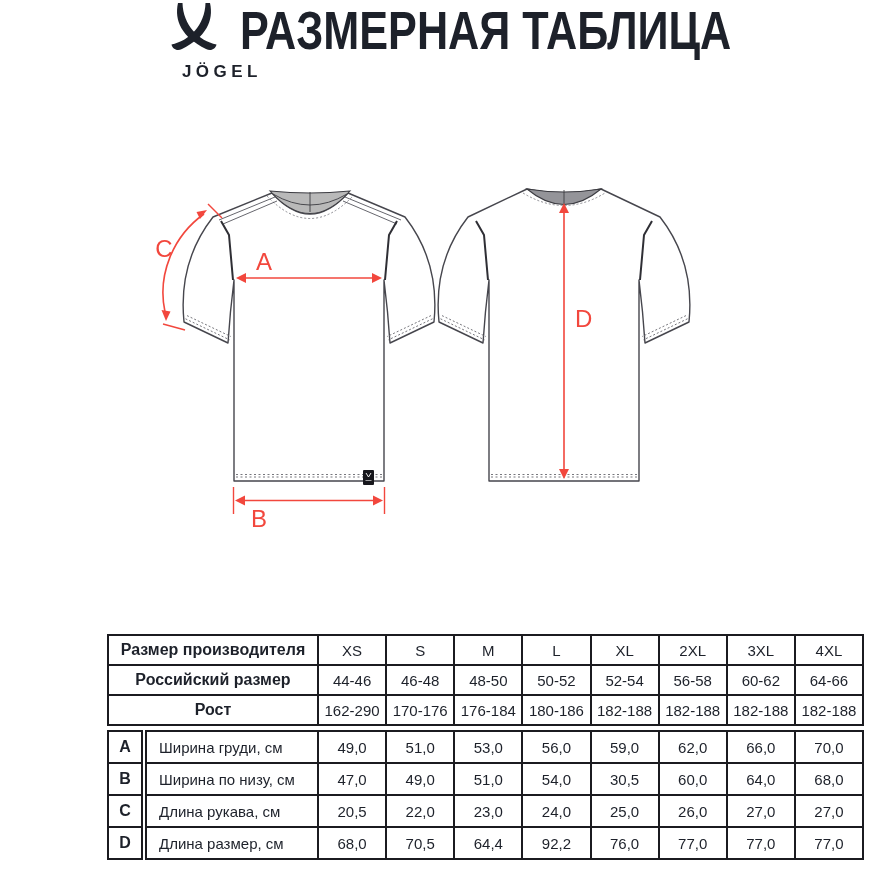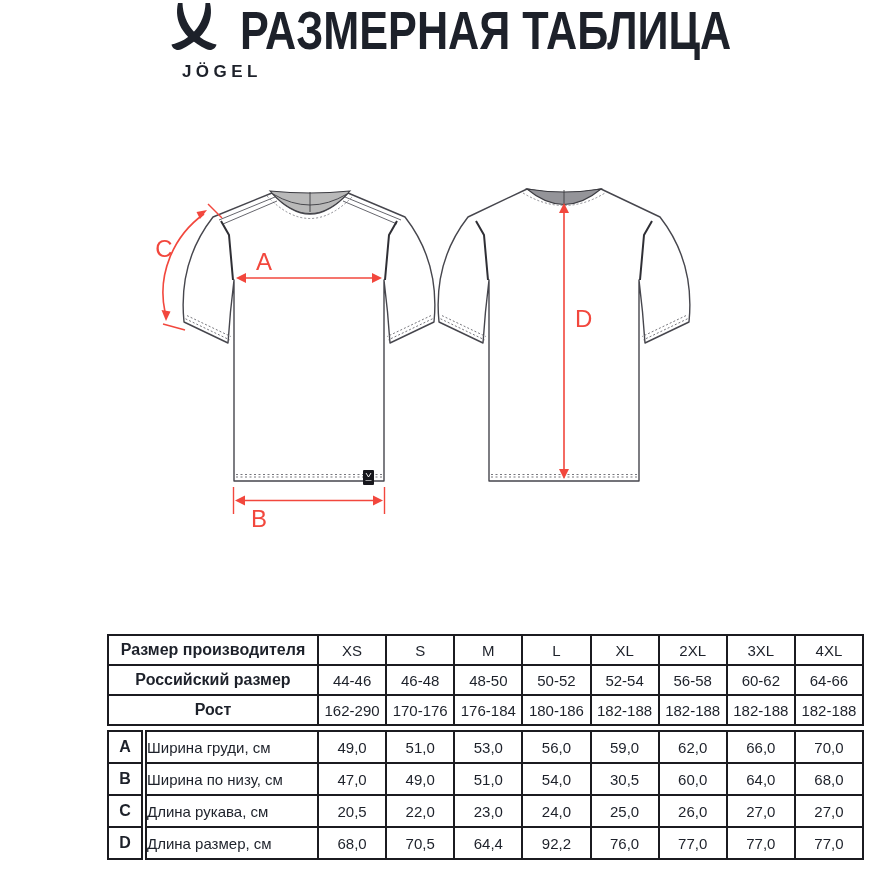--- a/index.html
+++ b/index.html
@@ -22,21 +22,21 @@
   .table-wrap{position:absolute;left:59px;top:634px;width:757px;margin-left:48px;}
   table{border-collapse:collapse;table-layout:fixed;width:757px;}
   td{border:2px solid #1b1b20;text-align:center;vertical-align:middle;
      padding:0;font-size:15px;color:#1d212a;overflow:hidden;}
   #table-top td{height:28px;}
   #table-bottom{margin-top:4px;}
   #table-bottom td{height:30px;}
   td.lbl{font-weight:700;font-size:16px;}
   td.ltr{font-weight:700;font-size:16px;}
   td.gap{border-top:none;border-bottom:none;}
-  td.name{text-align:left;}
+  td.name{text-align:left;padding-left:12px;}
 </style>
 </head>
 <body>
 
 <svg class="emblem" viewBox="0 0 50 54" aria-hidden="true">
   <path d="M9,0 C5,18 13,34 37,46 C42,48.5 46.5,46 47.5,41.5 C30,38 14,22 13.5,0 Z" fill="#1d212a"></path>
   <path d="M41,0 C45,18 37,34 13,46 C8,48.5 3.5,46 2.5,41.5 C20,38 36,22 36.5,0 Z" fill="#1d212a"></path>
 </svg>
 <div class="wordmark">JÖGEL</div>
 

